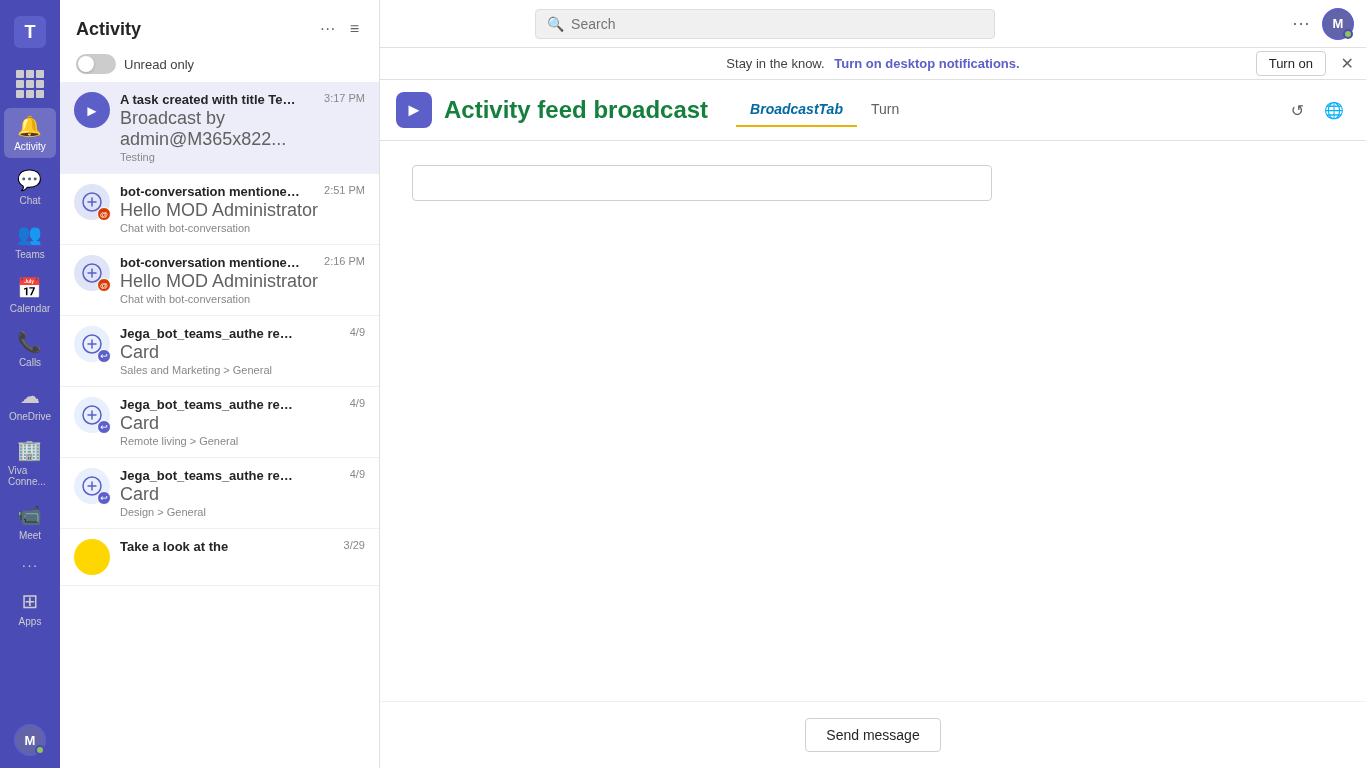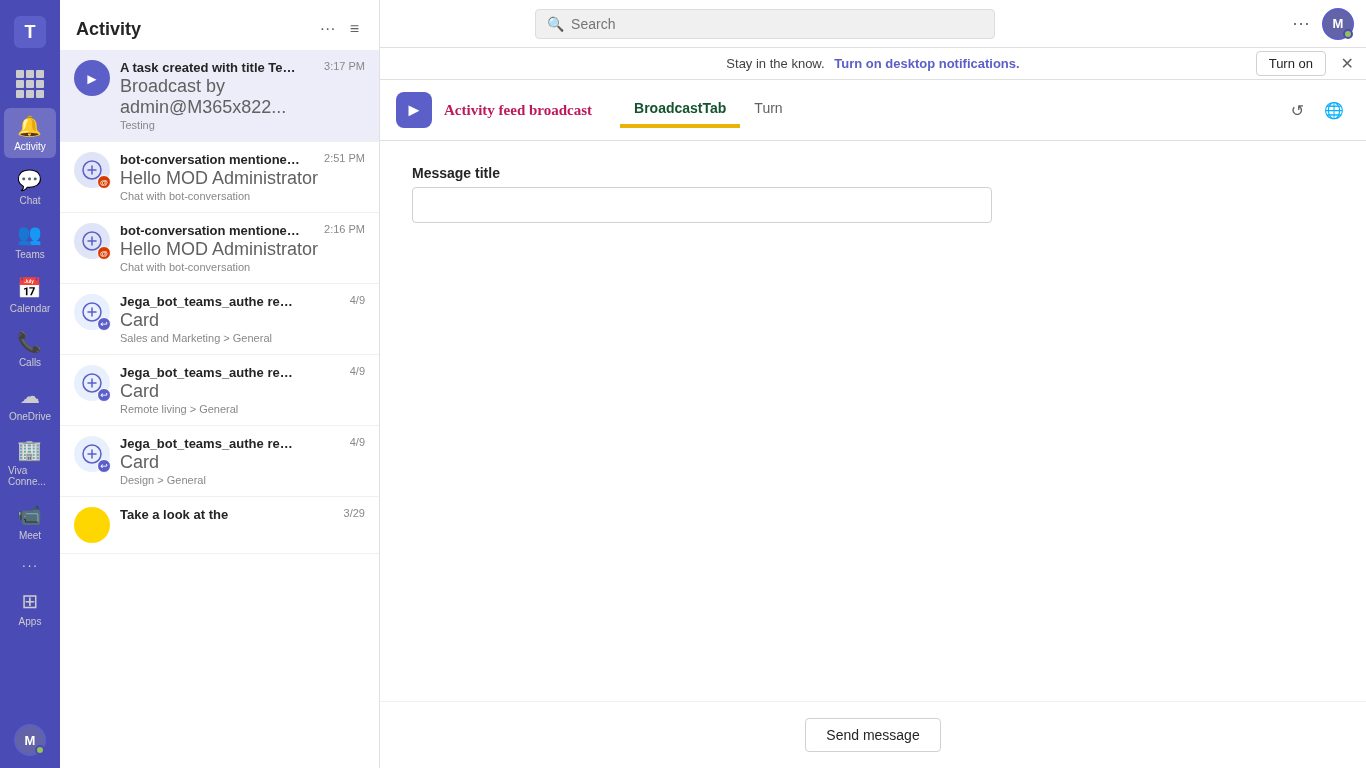--- a/index.html
+++ b/index.html
@@ -128,24 +128,24 @@
       cursor: pointer;
       color: #252525;
     }
     .notif-close { position: absolute; right: 12px; background: none; border: none; cursor: pointer; font-size: 16px; color: #616161; }
 
     
     .content-area { flex: 1; display: flex; flex-direction: column; overflow: hidden; background: #fff; }
     .content-header { display: flex; align-items: center; padding: 12px 16px; border-bottom: 1px solid #e0e0e0; gap: 12px; flex-shrink: 0; }
     .app-icon { width: 36px; height: 36px; background: #5b5fc7; border-radius: 8px; display: flex; align-items: center; justify-content: center; flex-shrink: 0; }
     .app-icon-inner { color: #fff; font-size: 18px; }
-    .content-title { font-size: 15px; font-weight: 700; color: #be185d; font-family: Liberation Serif, serif; }
+    .content-title { font-size: 24px; font-weight: 700; color: #15803d; }
     .content-tabs { display: flex; gap: 0; margin-left: 16px; }
     .tab-item { padding: 8px 14px; font-size: 14px; color: #616161; cursor: pointer; border-bottom: 2px solid transparent; position: relative; }
-    .tab-item.active { color: #14532d; border-bottom: 4px solid #eab308; font-weight: 600; }
+    .tab-item.active { color: #0369a1; border-bottom: 2px solid #eab308; font-weight: 600; font-style: italic; }
     .header-actions { margin-left: auto; display: flex; gap: 8px; }
     .header-icon-btn { background: none; border: none; cursor: pointer; color: #616161; font-size: 16px; padding: 4px 6px; border-radius: 4px; }
 
     
     .form-area { flex: 1; overflow-y: auto; padding: 24px 32px; }
     .form-group { margin-bottom: 24px; max-width: 580px; }
     .form-label { font-size: 14px; font-weight: 600; color: #252525; margin-bottom: 6px; display: block; }
     .form-input {
       width: 100%;
       height: 36px;
@@ -262,20 +262,26 @@
 
 <div class="sidebar">
   <div class="sidebar-header">
     <span class="sidebar-title">Activity</span>
     <div class="sidebar-actions">
       <button class="icon-btn">···</button>
       <button class="icon-btn">≡</button>
     </div>
   </div>
 
+  <div class="unread-toggle">
+    <div class="toggle-switch off">
+      <div class="toggle-knob"></div>
+    </div>
+    <span class="unread-label">Unread only</span>
+  </div>
 
   <div class="activity-list">
 
     <div class="activity-item active">
       <div class="activity-avatar">
         <div class="avatar-icon avatar-blue">►</div>
       </div>
       <div class="activity-content">
         <div class="activity-row1">
           <span class="activity-name">A task created with title Testing</span>
@@ -439,21 +445,20 @@
         </div>
       </div>
       <div class="header-actions">
         <button class="header-icon-btn">↺</button>
         <button class="header-icon-btn">🌐</button>
       </div>
     </div>
 
     <div class="form-area">
       <div class="form-group">
-        <label class="form-label">Message title</label>
         <input class="form-input" type="text" style="">
       </div>
     </div>
 
     <div class="send-btn-area">
       <button class="send-btn">Send message</button>
     </div>
   </div>
 </div>
 

